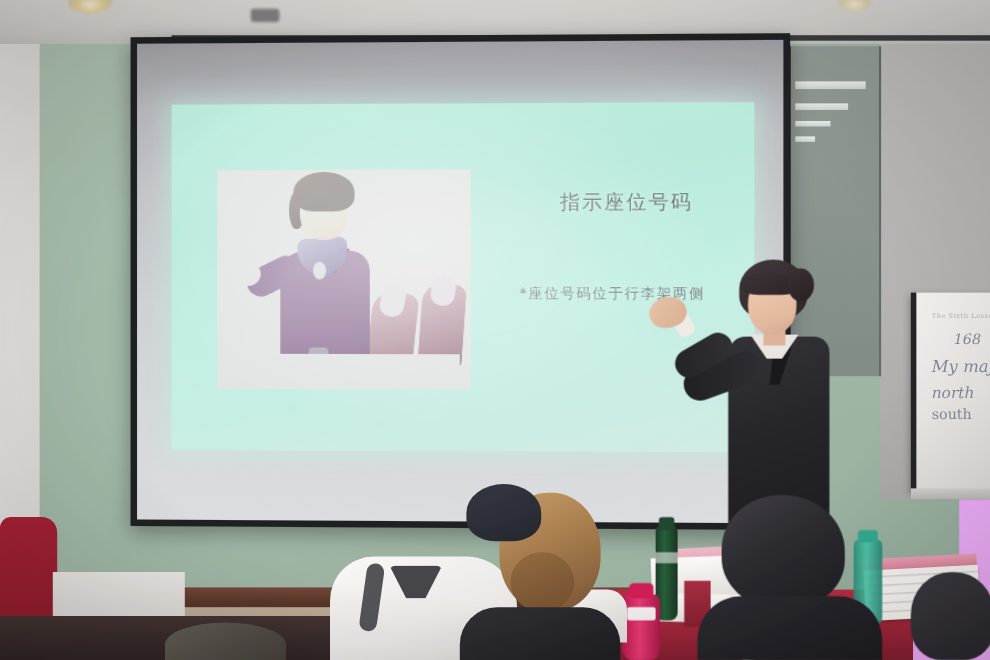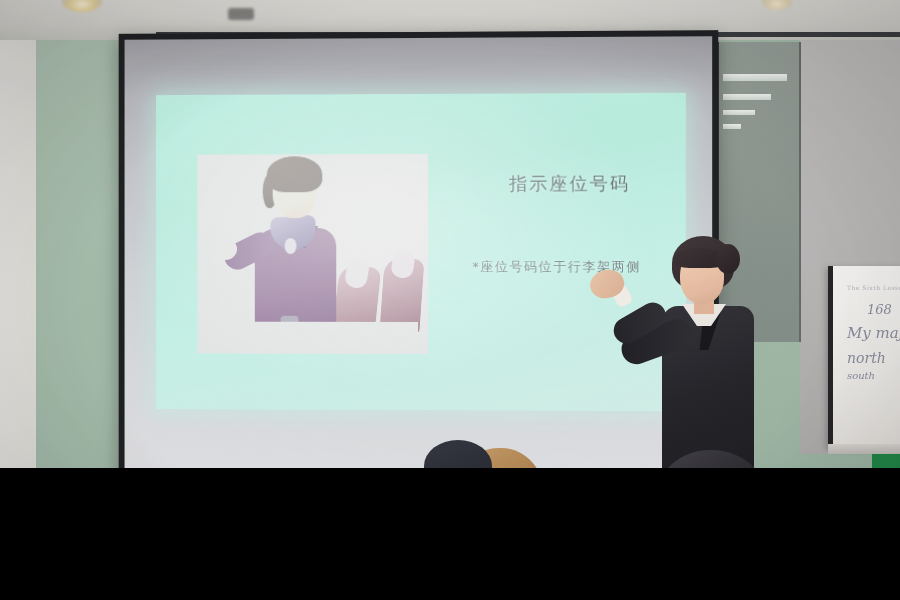--- a/index.html
+++ b/index.html
@@ -1,20 +1,20 @@
 <!DOCTYPE html>
 <html><head>
 <meta charset="utf-8">
 <title>Classroom Presentation Photo</title>
 <style>
   html,body{margin:0;padding:0;background:#000;}
   #scene{
-    position:relative;width:900px;height:468px;overflow:hidden;
+    position:relative;width:900px;height:600px;overflow:hidden;
     font-family:"Liberation Sans",sans-serif;
-    background:#15803d;
+    background:#f0abfc;
   }
   .abs{position:absolute;}
 
   
   #ceiling{
     left:0;top:0;width:900px;height:40px;
     background:linear-gradient(180deg,#ddddd8 0%,#d2d2cd 60%,#c4c5bf 100%);
   }
   #ceiling-light{
     left:62px;top:-8px;width:40px;height:20px;border-radius:50%;
@@ -199,21 +199,21 @@
     box-shadow:-2px 2px 6px rgba(0,0,0,.25);
   }
   #wb-tray{left:828px;top:444px;width:72px;height:10px;
     background:linear-gradient(180deg,#d5d3cf,#b9b7b3);}
   .wb-line{position:absolute;color:#6a6f84;font-family:"DejaVu Serif",serif;
     white-space:nowrap;opacity:.82;}
   #wb-l0{left:14px;top:18px;font-size:6px;letter-spacing:.5px;opacity:.5;}
   #wb-l1{left:34px;top:36px;font-size:13px;font-style:italic;}
   #wb-l2{left:14px;top:58px;font-size:15px;font-style:italic;}
   #wb-l3{left:14px;top:84px;font-size:14px;font-style:italic;}
-  #wb-l4{left:14px;top:104px;font-size:10px;font-style:italic;}
+  #wb-l4{left:14px;top:104px;font-size:13px;}
 
   
   #desk-red{
     left:500px;top:536px;width:330px;height:64px;
     background:linear-gradient(180deg,#b5243b 0%,#9a1b31 60%,#7e1527 100%);
   }
   #desk-left-dark{
     left:0;top:560px;width:300px;height:40px;
     background:linear-gradient(180deg,#3a2a28 0%,#241a19 100%);
   }

